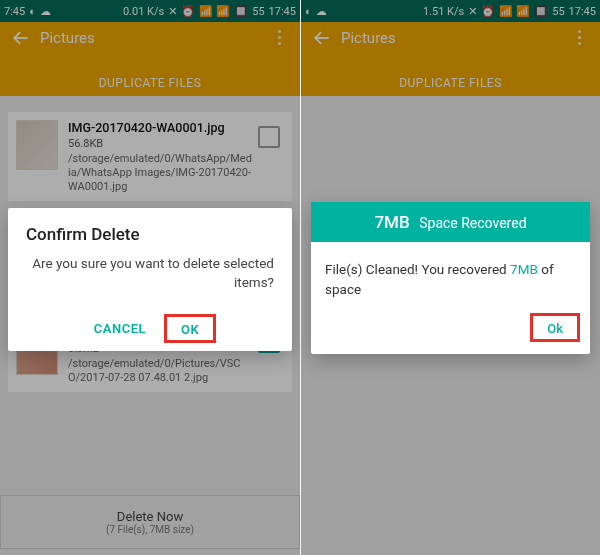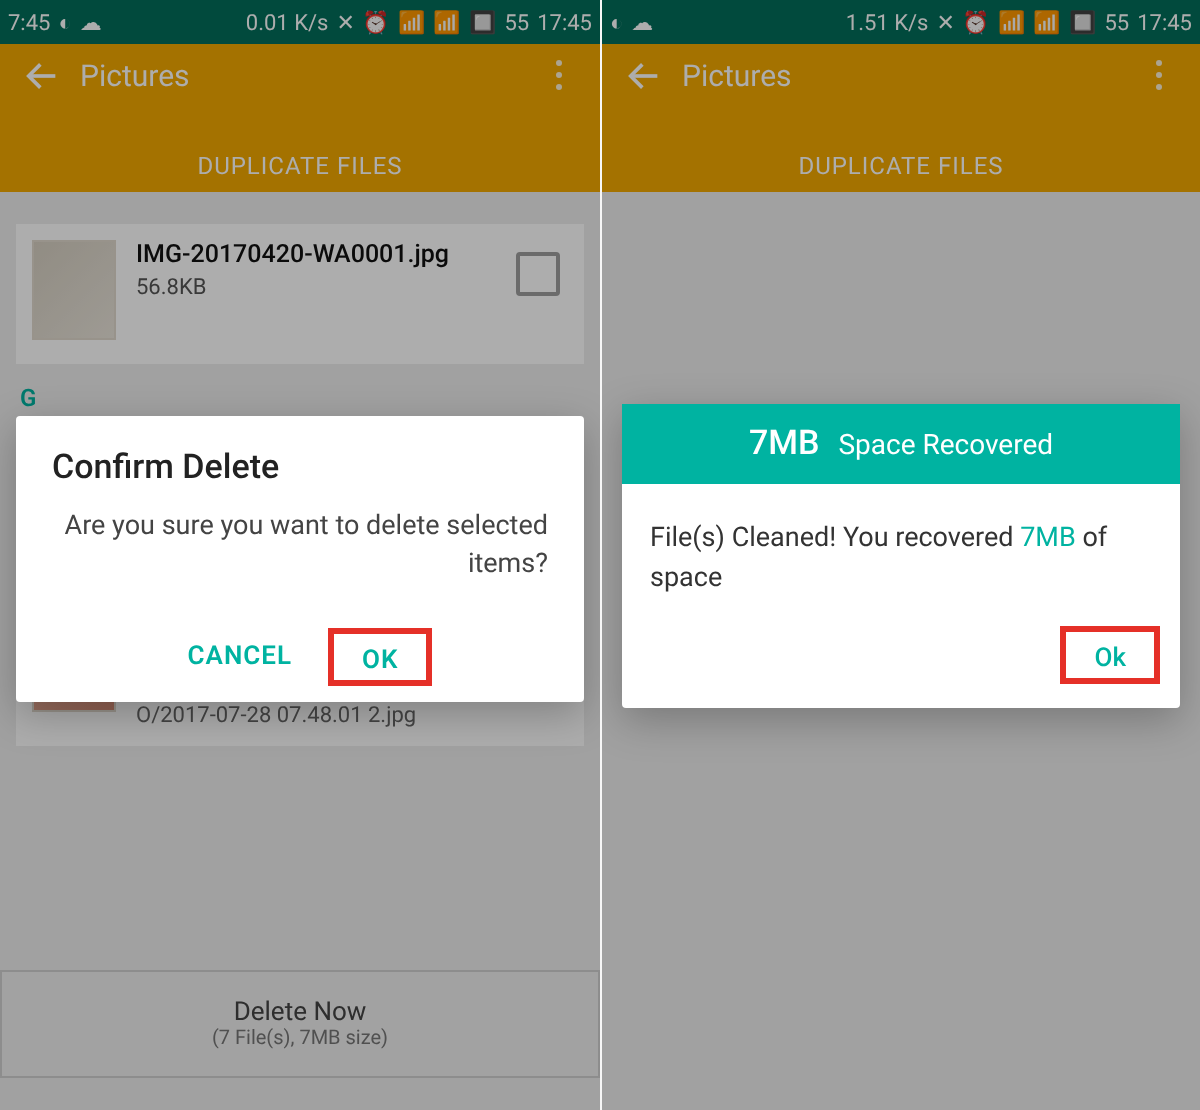--- a/index.html
+++ b/index.html
@@ -25,21 +25,21 @@
   .thumb.inner { background:linear-gradient(135deg,#e9b5a0,#d68d77); }
   .meta { flex:1; font-size:11px; color:#333; }
   .meta .fn { font-size:12.5px; font-weight:500; color:#111; margin-bottom:2px; }
   .meta .sz { color:#555; margin-bottom:2px; }
   .meta .pt { color:#666; line-height:1.25; word-break:break-all; }
   .chk { width:22px; height:22px; border:2px solid #9e9e9e; border-radius:2px; margin:6px 4px 0 6px; flex:none; }
   .chk.on { background:#00b3a1; border-color:#00b3a1; position:relative; }
   .chk.on::after { content:""; position:absolute; left:5px; top:1px; width:6px; height:11px; border:solid #fff; border-width:0 3px 3px 0; transform:rotate(40deg); }
   .grp { color:#00b3a1; font-size:12px; font-weight:600; padding:4px 10px; }
   
-  .bottombar { position:absolute; left:0; right:0; bottom:16px; height:54px; display:flex; }
+  .bottombar { position:absolute; left:0; right:0; bottom:6px; height:54px; display:flex; }
   .bottombar .del { flex:1; background:#efefef; border:1px solid #d0d0d0; display:flex; flex-direction:column; align-items:center; justify-content:center; font-size:13px; color:#444; }
   .bottombar .del small { font-size:10px; color:#777; }
   .bottombar .bkp { flex:1; background:#00b3a1; color:#fff; display:flex; align-items:center; justify-content:center; font-size:14px; }
   
   .dim { position:absolute; inset:0; background:rgba(0,0,0,.32); }
   
   .dialog1 { position:absolute; left:8px; right:8px; top:208px; background:#fff; border-radius:2px; padding:16px 18px 8px; box-shadow:0 6px 20px rgba(0,0,0,.25); }
   .dialog1 h3 { font-size:17px; font-weight:500; color:#222; margin-bottom:10px; }
   .dialog1 p { font-size:13.5px; color:#444; line-height:1.4;text-align:right; }
   .dialog1 .actions { display:flex; justify-content:center; gap:8px; margin-top:22px; align-items:center; }
@@ -101,20 +101,21 @@
       </div>
       <div class="appbar-tabs">DUPLICATE FILES</div>
     </div>
 
     <div class="list">
       <div class="tile">
         <div class="thumb"></div>
         <div class="meta">
           <div class="fn">IMG-20170420-WA0001.jpg</div>
           <div class="sz">56.8KB</div>
+          <div class="pt">/storage/emulated/0/WhatsApp/Media/WhatsApp Images/IMG-20170420-WA0001.jpg</div>
         </div>
         <div class="chk"></div>
       </div>
 
       <div class="grp">G</div>
 
       <div class="tile">
         <div class="thumb inner"></div>
         <div class="meta">
           <div class="fn">2017-07-28 07.48.01 1.jpg</div>

